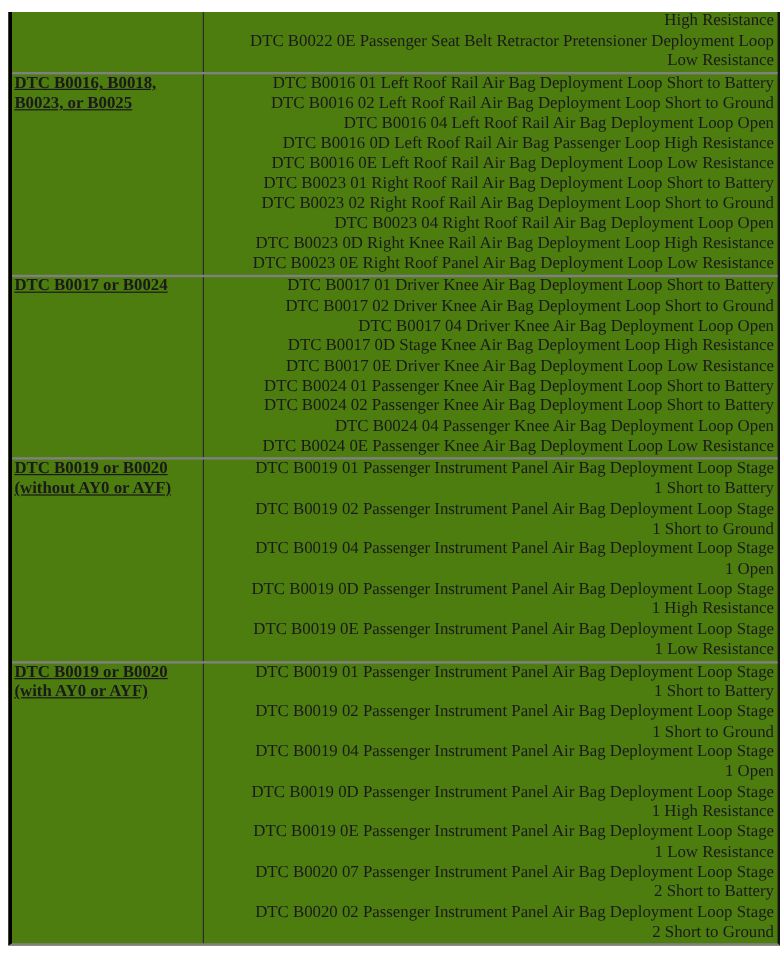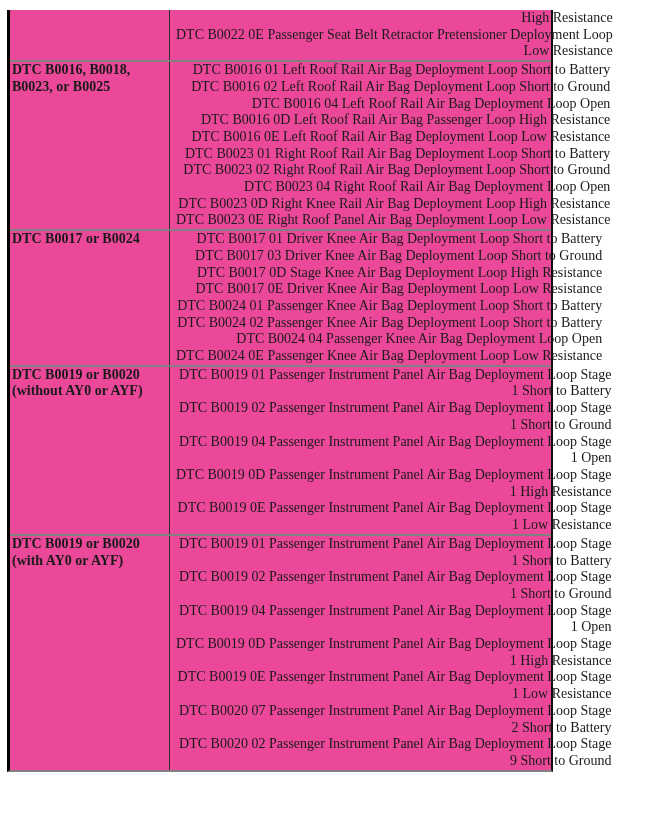--- a/index.html
+++ b/index.html
@@ -17,45 +17,46 @@
     background: #ffffff;
     font-family: "Liberation Serif", "DejaVu Serif", serif;
     font-size: 14px;
     line-height: 16.7px;
     color: #1a1a1a;
   }
   #dtc-table {
     position: absolute;
     left: 7px;
     top: 10px;
-    width: 546px;
+    width: 643px;
     box-sizing: border-box;
     border-left: 3px solid #000000;
     border-right: 2px solid #111111;
     border-bottom: 2px solid #808080;
-    background: #ec4899;
+    background: #4d7c0f;
   }
   .row {
     display: flex;
     align-items: stretch;
   }
   .row + .row {
     border-top: 2px solid #808080;
   }
   .cell-left {
     width: 160px;
     box-sizing: border-box;
     flex: 0 0 160px;
     border-right: 1px solid #2b2b2b;
     padding: 0 3px 0 2px;
     text-align: left;
     vertical-align: top;
   }
   .group-line {
     font-weight: bold;
+    text-decoration: underline;
     white-space: nowrap;
   }
   .cell-right {
     flex: 1 1 auto;
     box-sizing: border-box;
     padding: 0 3px 0 6px;
     text-align: right;
   }
   .desc-line {
     white-space: nowrap;
@@ -91,21 +92,22 @@
           <div class="desc-line">DTC B0023 0D Right Knee Rail Air Bag Deployment Loop High Resistance</div>
           <div class="desc-line">DTC B0023 0E Right Roof Panel Air Bag Deployment Loop Low Resistance</div>
         </div>
       </div>
       <div class="row">
         <div class="cell-left">
           <div class="group-line">DTC B0017 or B0024</div>
         </div>
         <div class="cell-right">
           <div class="desc-line">DTC B0017 01 Driver Knee Air Bag Deployment Loop Short to Battery</div>
-          <div class="desc-line">DTC B0017 03 Driver Knee Air Bag Deployment Loop Short to Ground</div>
+          <div class="desc-line">DTC B0017 02 Driver Knee Air Bag Deployment Loop Short to Ground</div>
+          <div class="desc-line">DTC B0017 04 Driver Knee Air Bag Deployment Loop Open</div>
           <div class="desc-line">DTC B0017 0D Stage Knee Air Bag Deployment Loop High Resistance</div>
           <div class="desc-line">DTC B0017 0E Driver Knee Air Bag Deployment Loop Low Resistance</div>
           <div class="desc-line">DTC B0024 01 Passenger Knee Air Bag Deployment Loop Short to Battery</div>
           <div class="desc-line">DTC B0024 02 Passenger Knee Air Bag Deployment Loop Short to Battery</div>
           <div class="desc-line">DTC B0024 04 Passenger Knee Air Bag Deployment Loop Open</div>
           <div class="desc-line">DTC B0024 0E Passenger Knee Air Bag Deployment Loop Low Resistance</div>
         </div>
       </div>
       <div class="row">
         <div class="cell-left">
@@ -137,17 +139,17 @@
           <div class="desc-line">1 Short to Ground</div>
           <div class="desc-line">DTC B0019 04 Passenger Instrument Panel Air Bag Deployment Loop Stage</div>
           <div class="desc-line">1 Open</div>
           <div class="desc-line">DTC B0019 0D Passenger Instrument Panel Air Bag Deployment Loop Stage</div>
           <div class="desc-line">1 High Resistance</div>
           <div class="desc-line">DTC B0019 0E Passenger Instrument Panel Air Bag Deployment Loop Stage</div>
           <div class="desc-line">1 Low Resistance</div>
           <div class="desc-line">DTC B0020 07 Passenger Instrument Panel Air Bag Deployment Loop Stage</div>
           <div class="desc-line">2 Short to Battery</div>
           <div class="desc-line">DTC B0020 02 Passenger Instrument Panel Air Bag Deployment Loop Stage</div>
-          <div class="desc-line">9 Short to Ground</div>
+          <div class="desc-line">2 Short to Ground</div>
         </div>
       </div>
     </div>
 </div>
 
 </body></html>

